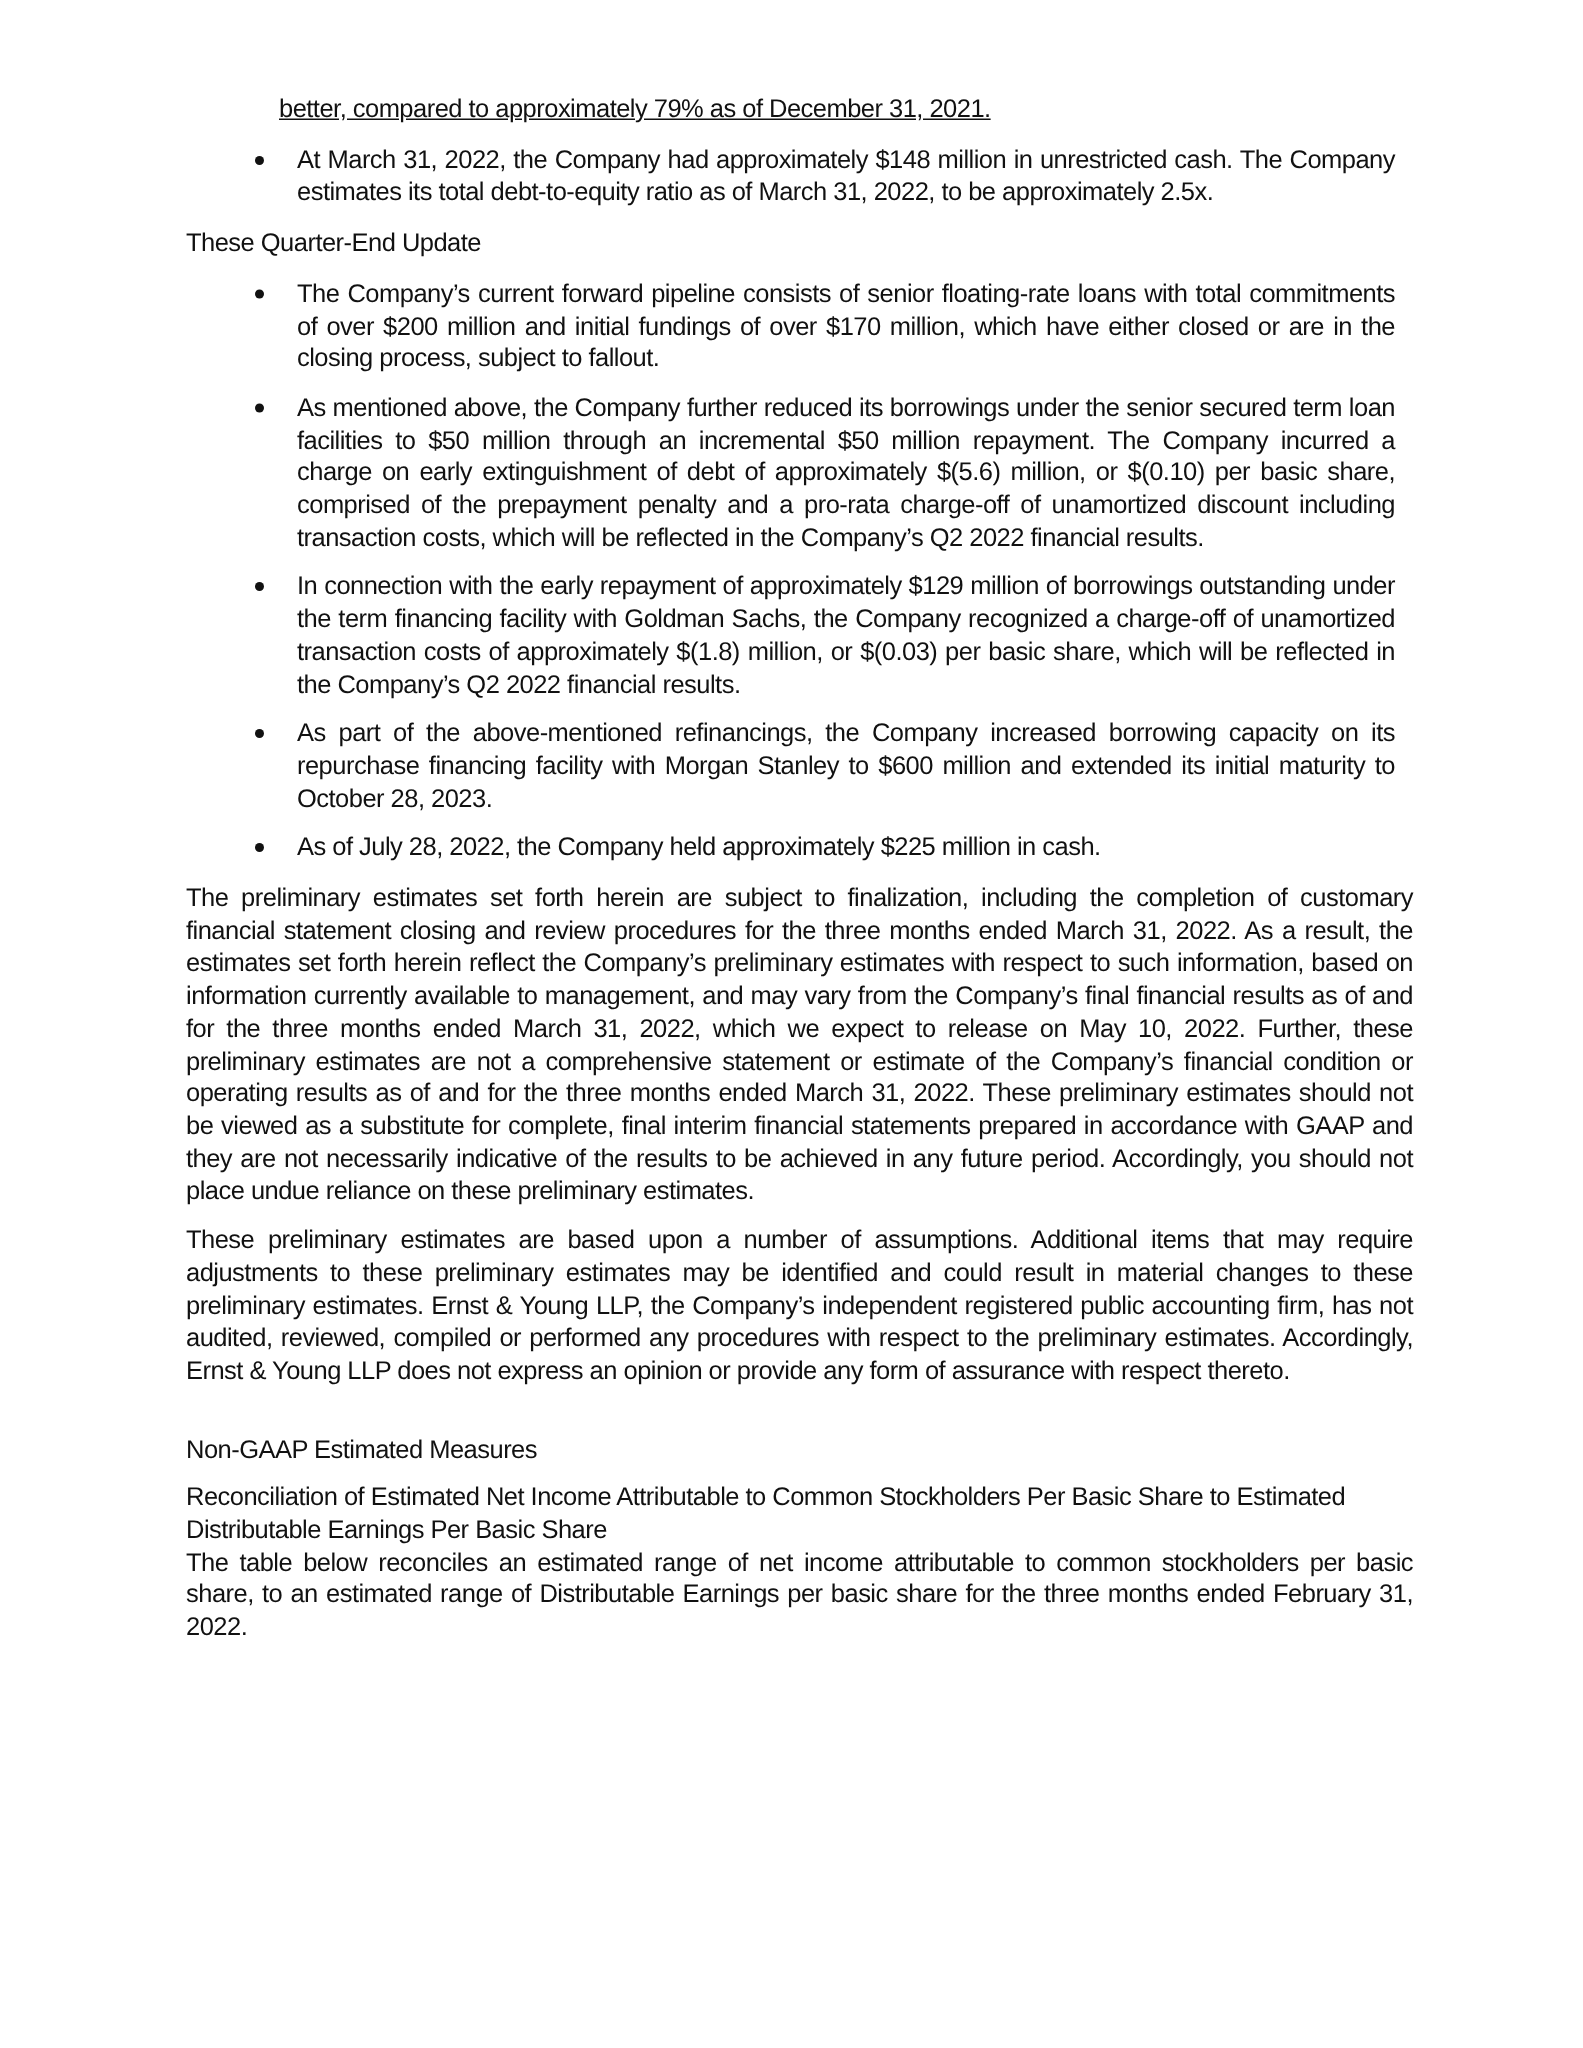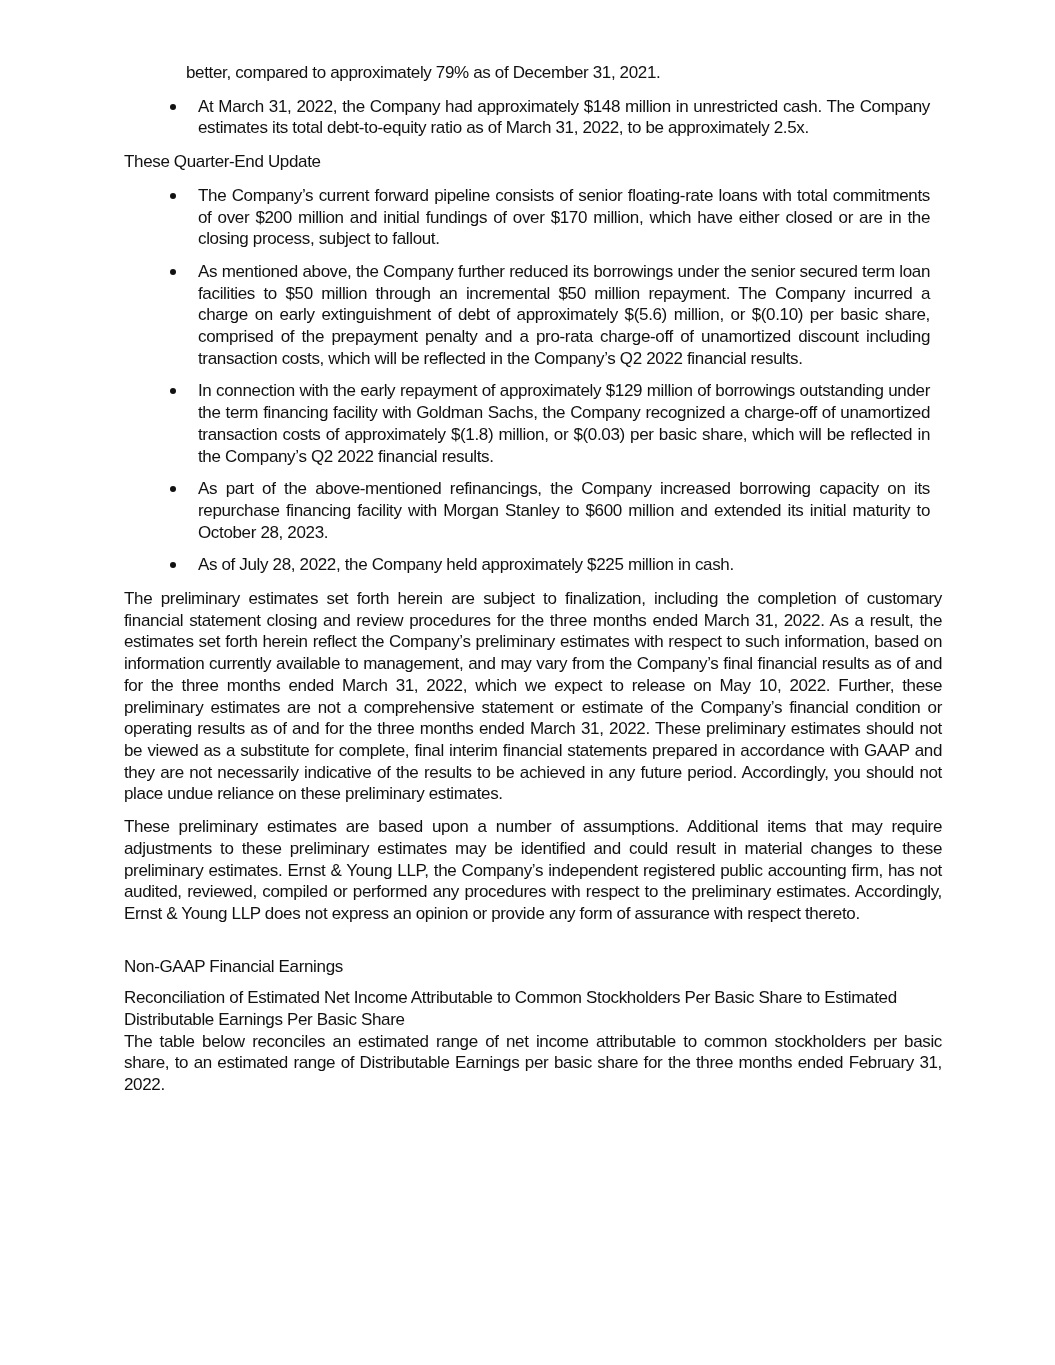--- a/index.html
+++ b/index.html
@@ -2,21 +2,21 @@
 <html><head>
 <meta charset="utf-8">
 <style>
   html, body { margin: 0; padding: 0; background: #ffffff; }
   body { width: 1055px; height: 1365px; position: relative; overflow: hidden; }
   .page {
     position: absolute; left: 124px; top: 62px; width: 818px;
     font-family: "Liberation Sans", sans-serif; font-size: 17px; color: #111;
     line-height: 21.7px; letter-spacing: -0.35px;
   }
-  .cont { margin-left: 62px; text-align: justify; text-align-last: left; }
+  .cont { margin-left: 62px; text-align: justify; text-align-last: left; text-decoration: underline; }
   ul.bullets { list-style: none; margin: 12px; padding: 0; }
   ul.bullets li { position: relative; padding-left: 62px; margin: 0 0 11px 0; text-align: justify; text-align-last: left; }
   ul.bullets li .dot {
     position: absolute; left: 34px; top: 8px; width: 6px; height: 6px; border-radius: 50%; background: #111;
   }
   .first-list { margin-top: 11px; }
   .heading { margin: 0 0 10px 0; }
   .para { margin: 0 0 11px 0; text-align: justify; text-align-last: left; }
   .h-nongaap { margin-top: 31px; margin-bottom: 10px; }
   .h-recon { }
@@ -55,16 +55,16 @@
     </li>
     <li>
       <span class="dot"></span>
       <span>As of July 28, 2022, the Company held approximately $225 million in cash.</span>
     </li>
   </ul>
 
   <p class="para">The preliminary estimates set forth herein are subject to finalization, including the completion of customary financial statement closing and review procedures for the three months ended March 31, 2022. As a result, the estimates set forth herein reflect the Company’s preliminary estimates with respect to such information, based on information currently available to management, and may vary from the Company’s final financial results as of and for the three months ended March 31, 2022, which we expect to release on May 10, 2022. Further, these preliminary estimates are not a comprehensive statement or estimate of the Company’s financial condition or operating results as of and for the three months ended March 31, 2022. These preliminary estimates should not be viewed as a substitute for complete, final interim financial statements prepared in accordance with GAAP and they are not necessarily indicative of the results to be achieved in any future period. Accordingly, you should not place undue reliance on these preliminary estimates.</p>
   <p class="para">These preliminary estimates are based upon a number of assumptions. Additional items that may require adjustments to these preliminary estimates may be identified and could result in material changes to these preliminary estimates. Ernst &amp; Young LLP, the Company’s independent registered public accounting firm, has not audited, reviewed, compiled or performed any procedures with respect to the preliminary estimates. Accordingly, Ernst &amp; Young LLP does not express an opinion or provide any form of assurance with respect thereto.</p>
 
-  <div class="h-nongaap">Non-GAAP Financial Earnings</div>
+  <div class="h-nongaap">Non-GAAP Estimated Measures</div>
   <div class="h-recon">Reconciliation of Estimated Net Income Attributable to Common Stockholders Per Basic Share to Estimated Distributable Earnings Per Basic Share</div>
   <p class="para">The table below reconciles an estimated range of net income attributable to common stockholders per basic share, to an estimated range of Distributable Earnings per basic share for the three months ended February 31, 2022.</p>
 </div>
 
 </body></html>

